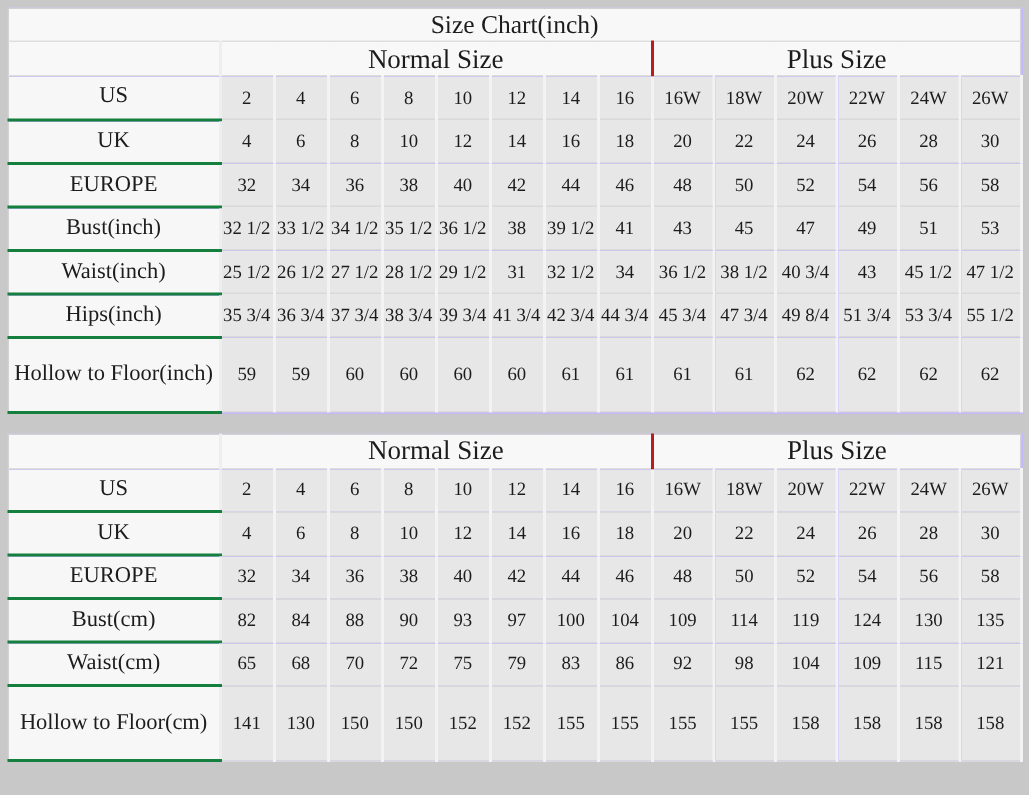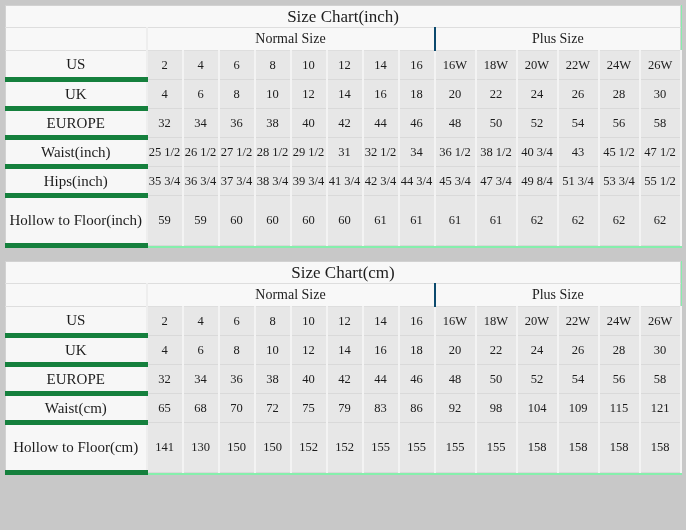--- a/index.html
+++ b/index.html
@@ -12,21 +12,21 @@
     overflow: hidden;
   }
   .page { padding: 5px 5px 0 5px; }
   .chart { width: 676px; }
   .chart + .chart { margin-top: 13px; }
 
   table.size-table {
     border-collapse: collapse;
     table-layout: fixed;
     width: 676px;
-    background: #86efac;
+    background: #c4b5fd;
     border: 1px solid #d2d2d2;
   }
   table.size-table td {
     padding: 0;
     text-align: center;
     vertical-align: middle;
     white-space: nowrap;
     overflow: hidden;
   }
   tr.title-row  { height: 22px; }
@@ -39,29 +39,29 @@
     font-size: 17px;
     border-bottom: 1px solid #dedede;
   }
   .corner-cell {
     background: #f8f8f8;
     border-right: 2px solid #eeeeee;
     border-bottom: 1px solid #dedede;
   }
   .group-cell {
     background: #f8f8f8;
-    font-size: 14px;
-    border-left: 2px solid #0c4a6e;
+    font-size: 18px;
+    border-left: 2px solid #b91c1c;
     border-bottom: 1px solid #dedede;
   }
   .label-cell {
     background: #f7f7f7;
     font-size: 15px;
     border-right: 2px solid #eeeeee;
-    border-bottom: 5px solid #15803d;
+    border-bottom: 2px solid #15803d;
   }
   .data-cell {
     background: #e7e7e7;
     font-size: 12.5px;
     border-right: 2px solid #f3f3f3;
     border-bottom: 1px solid #d9d9d9;
   }
 </style>
 </head>
 <body>
@@ -140,20 +140,37 @@
             <td class="data-cell">44</td>
             <td class="data-cell">46</td>
             <td class="data-cell">48</td>
             <td class="data-cell">50</td>
             <td class="data-cell">52</td>
             <td class="data-cell">54</td>
             <td class="data-cell">56</td>
             <td class="data-cell">58</td>
           </tr>
           <tr class="data-row">
+            <td class="label-cell">Bust(inch)</td>
+            <td class="data-cell">32 1/2</td>
+            <td class="data-cell">33 1/2</td>
+            <td class="data-cell">34 1/2</td>
+            <td class="data-cell">35 1/2</td>
+            <td class="data-cell">36 1/2</td>
+            <td class="data-cell">38</td>
+            <td class="data-cell">39 1/2</td>
+            <td class="data-cell">41</td>
+            <td class="data-cell">43</td>
+            <td class="data-cell">45</td>
+            <td class="data-cell">47</td>
+            <td class="data-cell">49</td>
+            <td class="data-cell">51</td>
+            <td class="data-cell">53</td>
+          </tr>
+          <tr class="data-row">
             <td class="label-cell">Waist(inch)</td>
             <td class="data-cell">25 1/2</td>
             <td class="data-cell">26 1/2</td>
             <td class="data-cell">27 1/2</td>
             <td class="data-cell">28 1/2</td>
             <td class="data-cell">29 1/2</td>
             <td class="data-cell">31</td>
             <td class="data-cell">32 1/2</td>
             <td class="data-cell">34</td>
             <td class="data-cell">36 1/2</td>
@@ -213,23 +230,20 @@
           <col style="width: 36px;">
           <col style="width: 36px;">
           <col style="width: 41px;">
           <col style="width: 41px;">
           <col style="width: 41px;">
           <col style="width: 41px;">
           <col style="width: 41px;">
           <col style="width: 41px;">
         </colgroup>
         <tbody>
-          <tr class="title-row">
-            <td colspan="15" class="title-cell">Size Chart(cm)</td>
-          </tr>
           <tr class="group-row">
             <td class="corner-cell"></td>
             <td colspan="8" class="group-cell">Normal Size</td>
             <td colspan="6" class="group-cell">Plus Size</td>
           </tr>
           <tr class="data-row">
             <td class="label-cell">US</td>
             <td class="data-cell">2</td>
             <td class="data-cell">4</td>
             <td class="data-cell">6</td>
@@ -273,20 +287,37 @@
             <td class="data-cell">44</td>
             <td class="data-cell">46</td>
             <td class="data-cell">48</td>
             <td class="data-cell">50</td>
             <td class="data-cell">52</td>
             <td class="data-cell">54</td>
             <td class="data-cell">56</td>
             <td class="data-cell">58</td>
           </tr>
           <tr class="data-row">
+            <td class="label-cell">Bust(cm)</td>
+            <td class="data-cell">82</td>
+            <td class="data-cell">84</td>
+            <td class="data-cell">88</td>
+            <td class="data-cell">90</td>
+            <td class="data-cell">93</td>
+            <td class="data-cell">97</td>
+            <td class="data-cell">100</td>
+            <td class="data-cell">104</td>
+            <td class="data-cell">109</td>
+            <td class="data-cell">114</td>
+            <td class="data-cell">119</td>
+            <td class="data-cell">124</td>
+            <td class="data-cell">130</td>
+            <td class="data-cell">135</td>
+          </tr>
+          <tr class="data-row">
             <td class="label-cell">Waist(cm)</td>
             <td class="data-cell">65</td>
             <td class="data-cell">68</td>
             <td class="data-cell">70</td>
             <td class="data-cell">72</td>
             <td class="data-cell">75</td>
             <td class="data-cell">79</td>
             <td class="data-cell">83</td>
             <td class="data-cell">86</td>
             <td class="data-cell">92</td>

